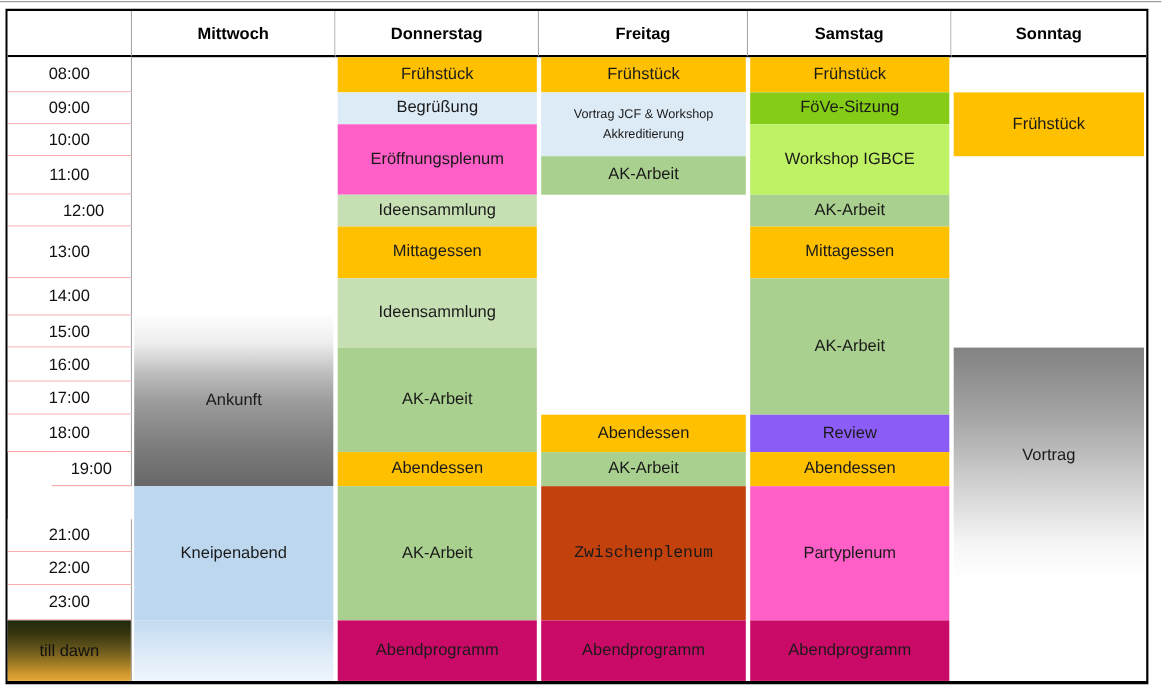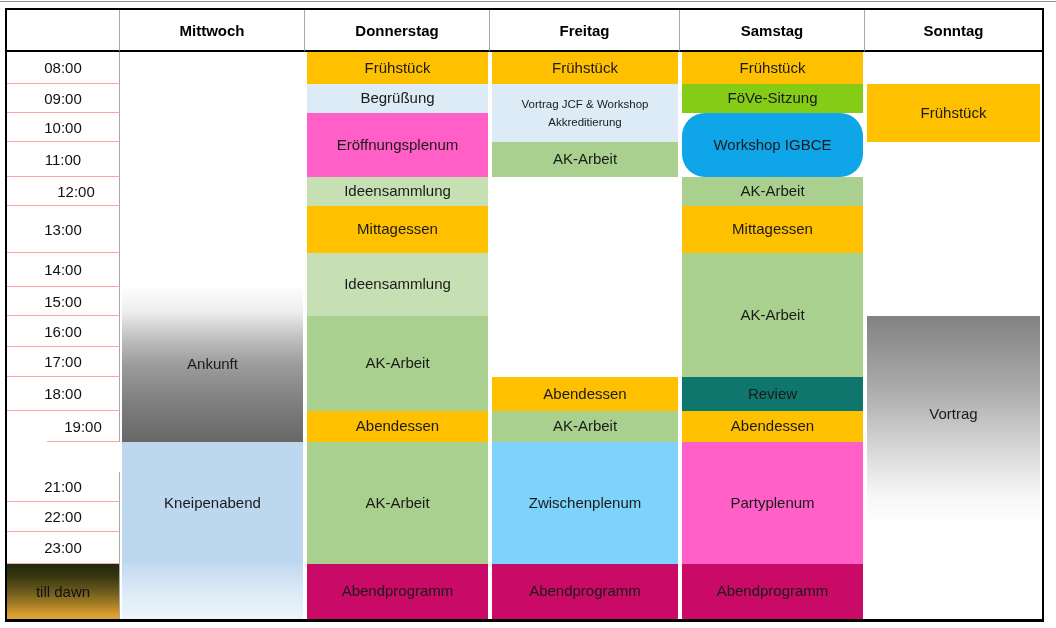--- a/index.html
+++ b/index.html
@@ -68,29 +68,29 @@
         <div class="ev" style="grid-area: 10 / 3 / 13; background: rgb(169, 208, 142);">AK-Arbeit</div>
         <div class="ev" style="grid-area: 13 / 3 / 14; background: rgb(255, 192, 0);">Abendessen</div>
         <div class="ev" style="grid-area: 14 / 3 / 18; background: rgb(169, 208, 142);">AK-Arbeit</div>
         <div class="ev" style="grid-area: 18 / 3 / 19; background: rgb(202, 10, 103);">Abendprogramm</div>
         <div class="ev" style="grid-area: 2 / 4 / 3; background: rgb(255, 192, 0);">Frühstück</div>
         <div class="ev small" style="grid-area: 3 / 4 / 5; background: rgb(221, 235, 247);">Vortrag JCF &amp; Workshop
 Akkreditierung</div>
         <div class="ev" style="grid-area: 5 / 4 / 6; background: rgb(169, 208, 142);">AK-Arbeit</div>
         <div class="ev" style="grid-area: 12 / 4 / 13; background: rgb(255, 192, 0);">Abendessen</div>
         <div class="ev" style="grid-area: 13 / 4 / 14; background: rgb(169, 208, 142);">AK-Arbeit</div>
-        <div class="ev" style="grid-area: 14 / 4 / 18; background: #7dd3fc;">Zwischenplenum</div>
+        <div class="ev" style="grid-area: 14 / 4 / 18; background: #c2410c; font-family: Liberation Mono, monospace;">Zwischenplenum</div>
         <div class="ev" style="grid-area: 18 / 4 / 19; background: rgb(202, 10, 103);">Abendprogramm</div>
         <div class="ev" style="grid-area: 2 / 5 / 3; background: rgb(255, 192, 0);">Frühstück</div>
         <div class="ev" style="grid-area: 3 / 5 / 4; background: #84cc16;">FöVe-Sitzung</div>
-        <div class="ev" style="grid-area: 4 / 5 / 6; background: #0ea5e9; border-radius: 23px;">Workshop IGBCE</div>
+        <div class="ev" style="grid-area: 4 / 5 / 6; background: #bef264;">Workshop IGBCE</div>
         <div class="ev" style="grid-area: 6 / 5 / 7; background: rgb(169, 208, 142);">AK-Arbeit</div>
         <div class="ev" style="grid-area: 7 / 5 / 8; background: rgb(255, 192, 0);">Mittagessen</div>
         <div class="ev" style="grid-area: 8 / 5 / 12; background: rgb(169, 208, 142);">AK-Arbeit</div>
-        <div class="ev" style="grid-area: 12 / 5 / 13; background: #0f766e;">Review</div>
+        <div class="ev" style="grid-area: 12 / 5 / 13; background: #8b5cf6;">Review</div>
         <div class="ev" style="grid-area: 13 / 5 / 14; background: rgb(255, 192, 0);">Abendessen</div>
         <div class="ev" style="grid-area: 14 / 5 / 18; background: rgb(255, 95, 199);">Partyplenum</div>
         <div class="ev" style="grid-area: 18 / 5 / 19; background: rgb(202, 10, 103);">Abendprogramm</div>
         <div class="ev" style="grid-area: 3 / 6 / 5; background: rgb(255, 192, 0);">Frühstück</div>
         <div class="ev fill-abreise" style="grid-area: 10 / 6 / 18;">Vortrag</div>
       </div>
   </div>
 </div>
 
 </body></html>

